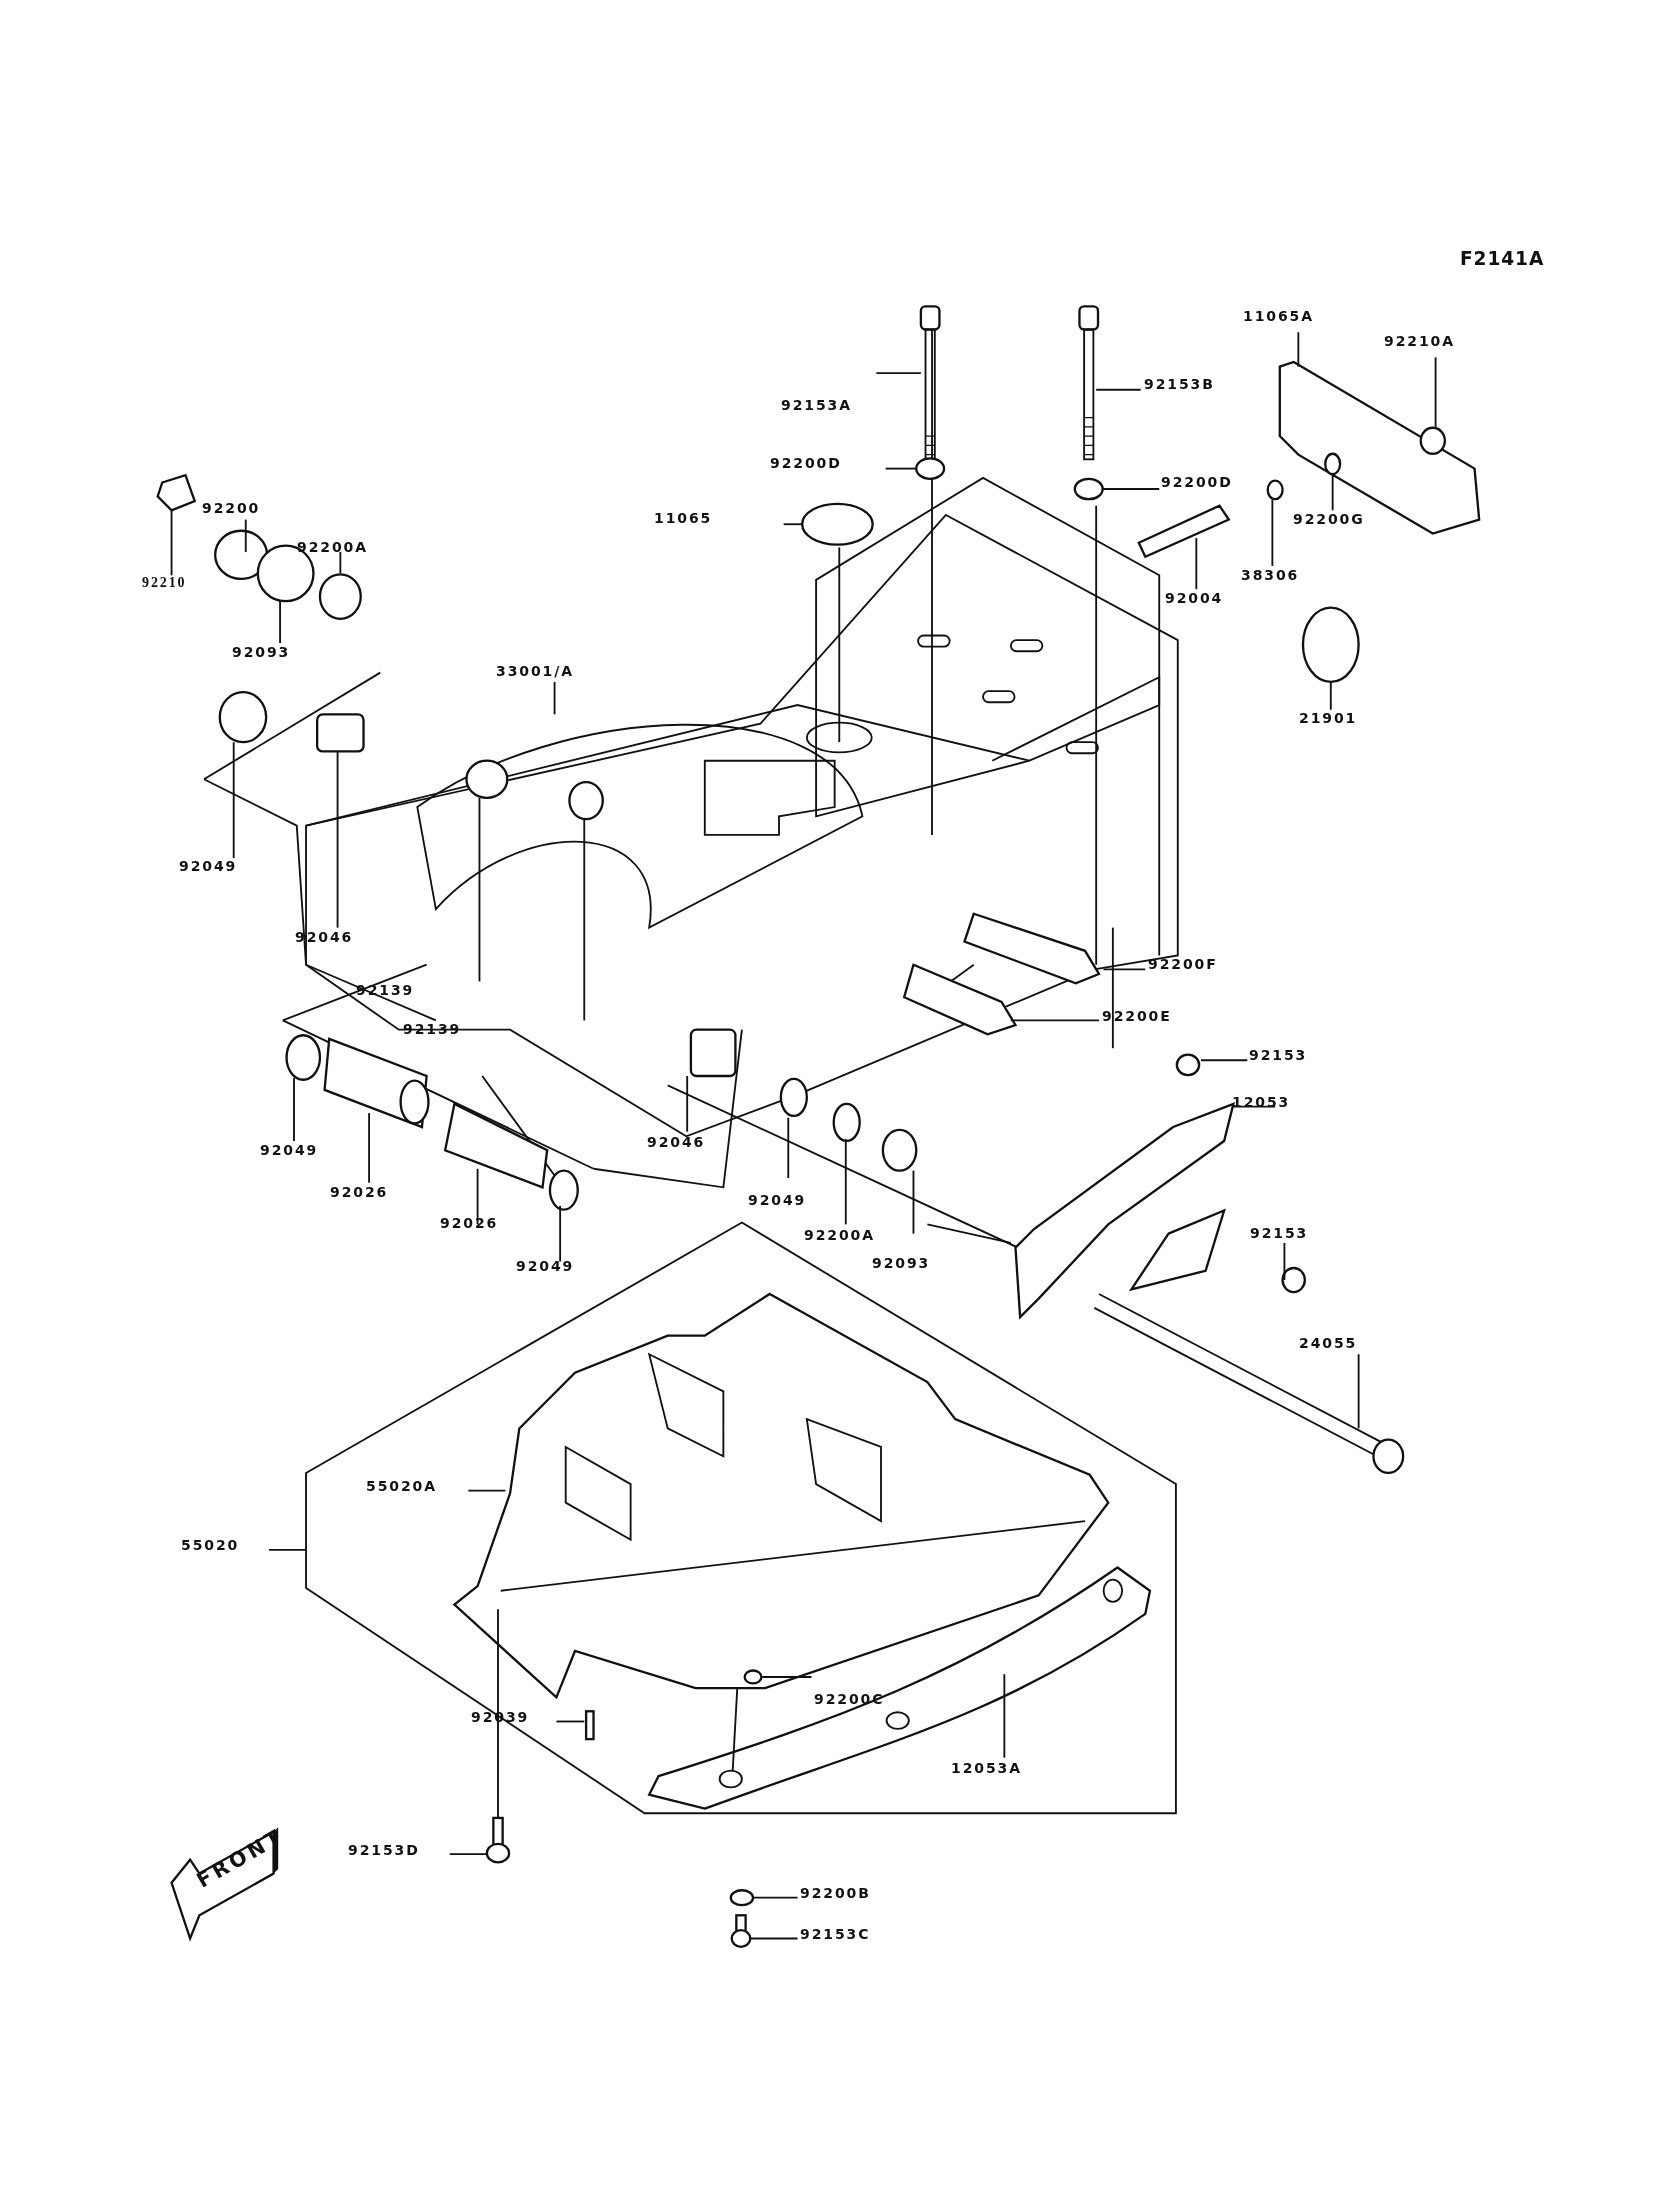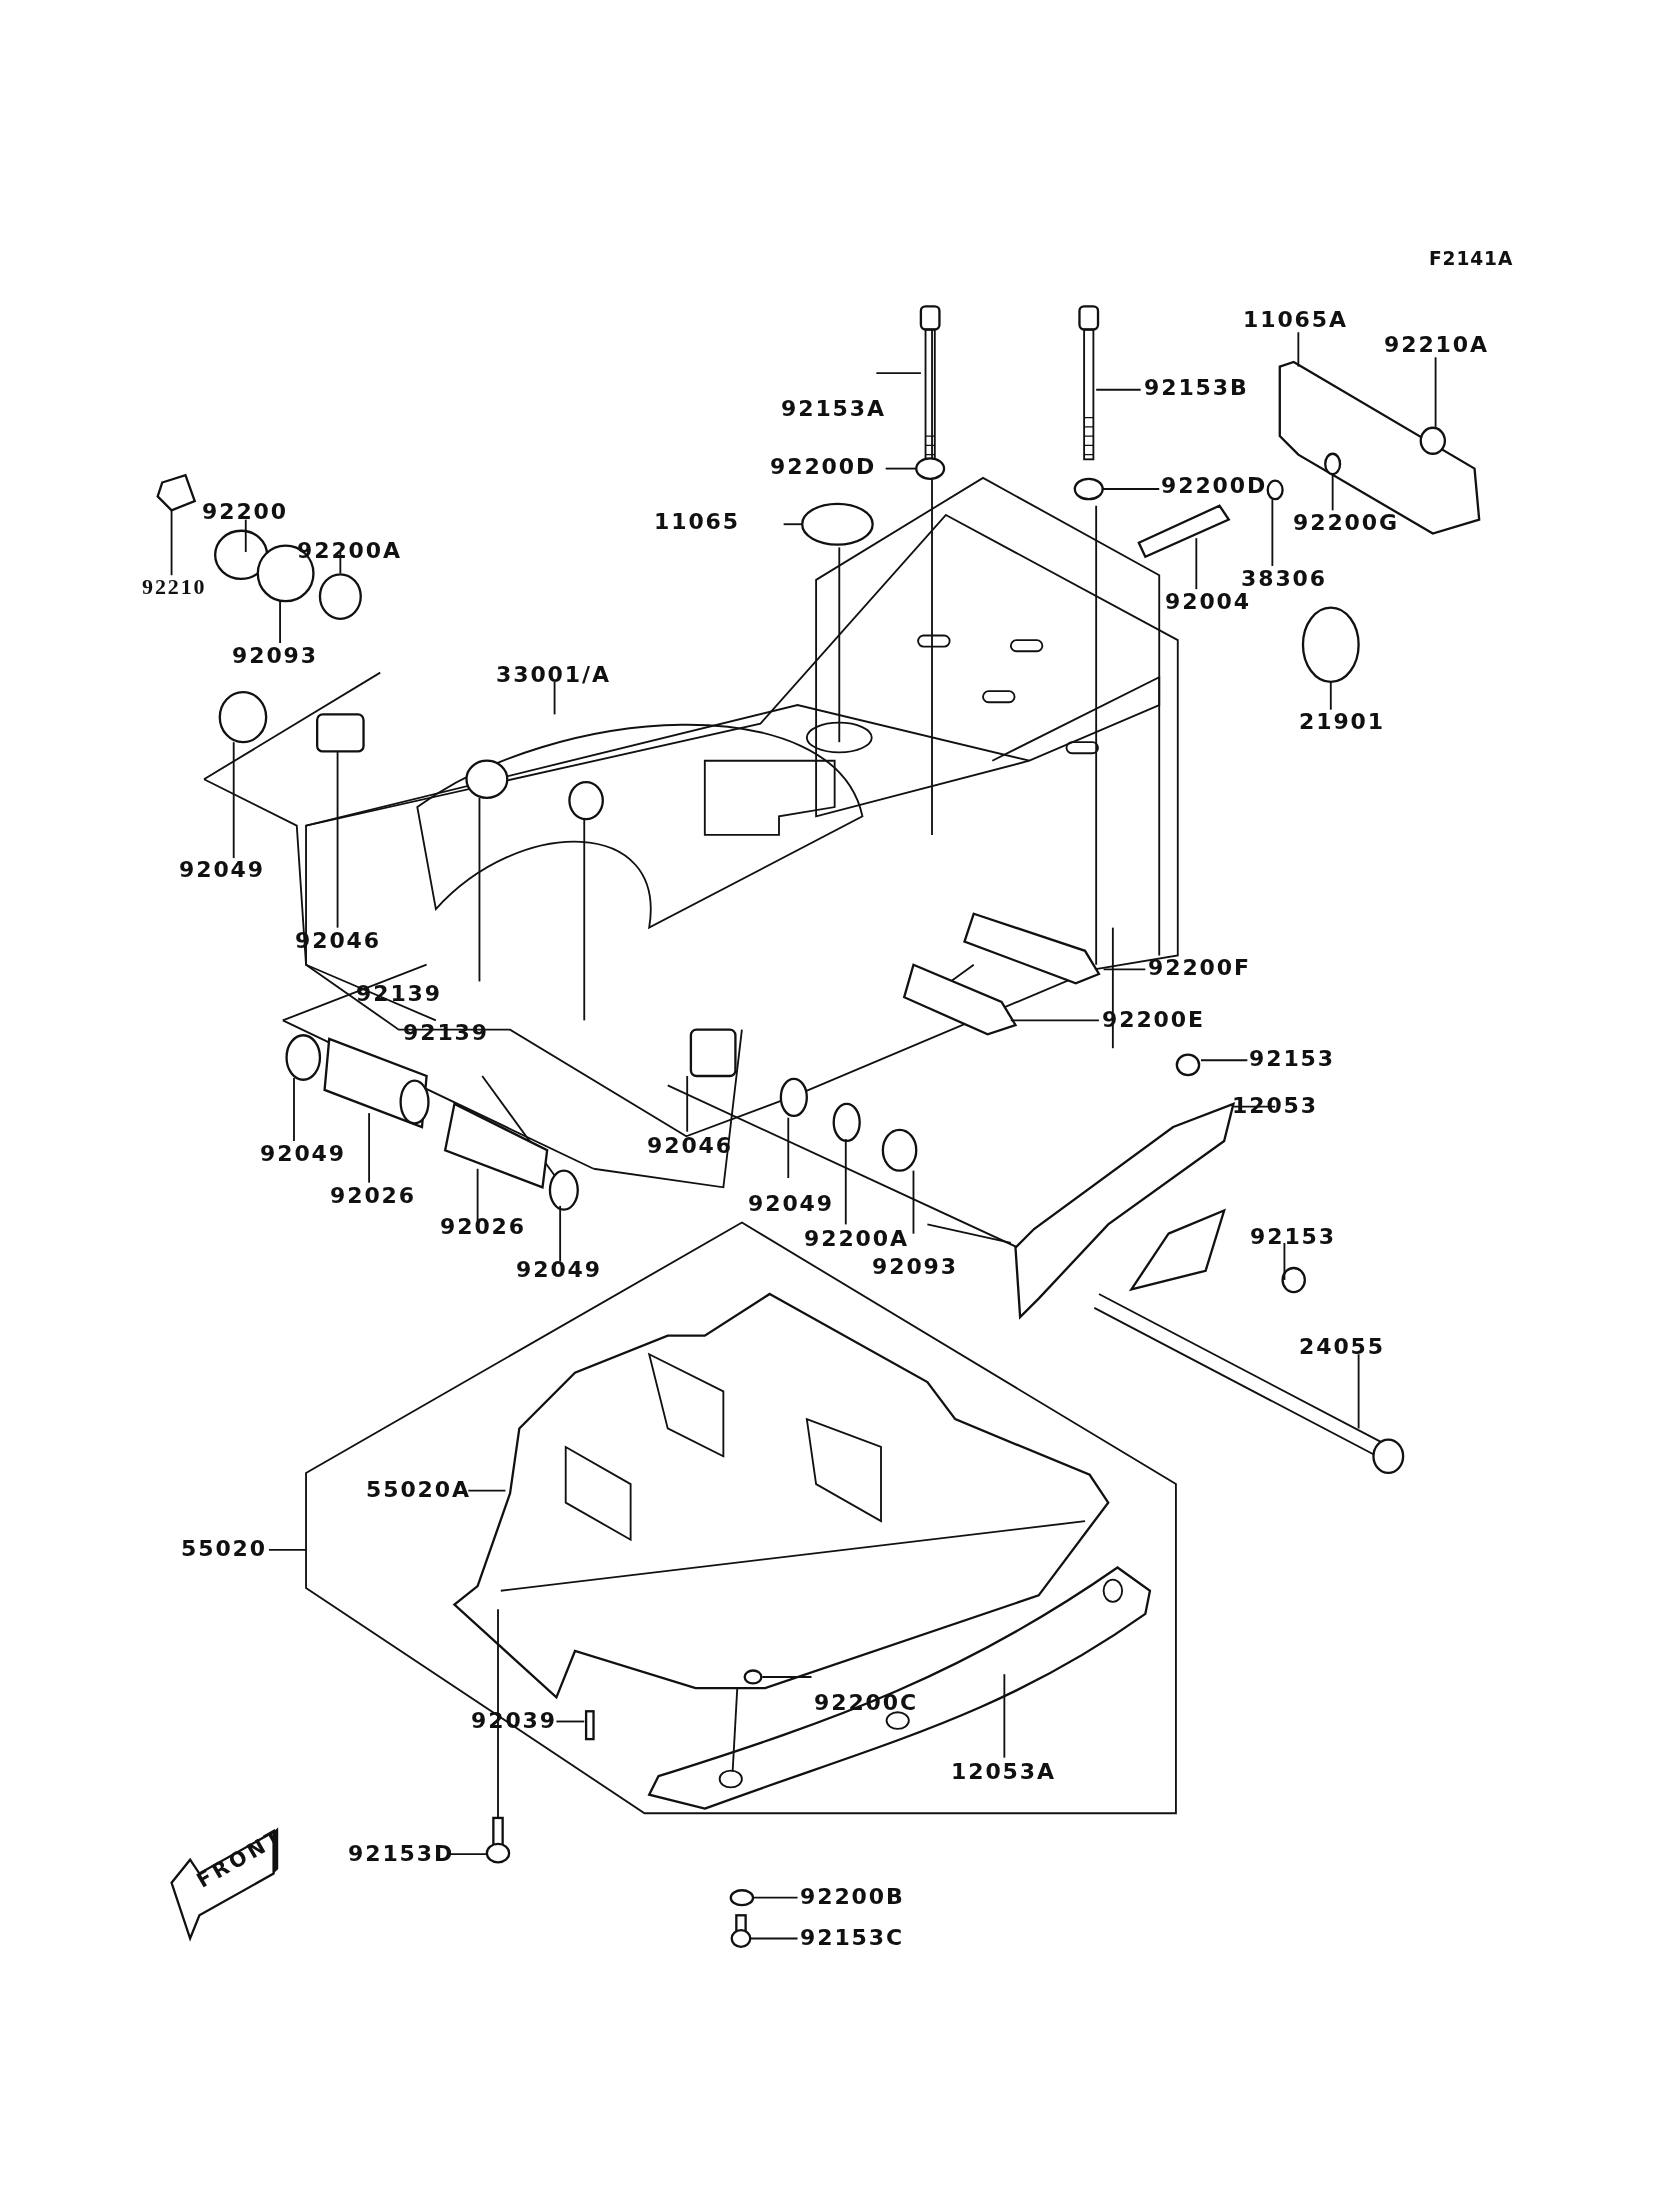--- a/index.html
+++ b/index.html
@@ -1,18 +1,18 @@
 <!DOCTYPE html>
 <html style="font-size:15px"><head>
 <meta charset="utf-8">
 <style>
   html, body { margin:0; padding:0; background:#ffffff; }
   body { width:1673px; height:2191px; position:relative; overflow:hidden; font-family:"DejaVu Sans", sans-serif; }
   #diagram { position:absolute; left:0; top:0; width:1673px; height:2191px; }
-  .lbl { position:absolute; font-family:"DejaVu Sans", sans-serif; font-weight:bold; font-size:22px; letter-spacing:1.9px; color:#111; white-space:nowrap; line-height:1; }
+  .lbl { position:absolute; font-family:"DejaVu Sans", sans-serif; font-weight:bold; font-size:14px; letter-spacing:1.9px; color:#111; white-space:nowrap; line-height:1; }
   .code { position:absolute; font-family:"DejaVu Sans", sans-serif; font-weight:bold; font-size:18.6px; letter-spacing:0.9px; color:#111; }
   svg .ln { stroke:#111; stroke-width:2; fill:none; }
   svg .pt { stroke:#111; stroke-width:2.5; fill:#fff; }
   svg .th { stroke:#111; stroke-width:1.5; fill:none; }
   #front-text { position:absolute; left:192px; top:1846px; font-family:"DejaVu Sans", sans-serif; font-weight:bold; font-size:20.4px; letter-spacing:3.7px; transform:rotate(-30deg); color:#111; }
 </style>
 </head>
 <body>
 
 <svg id="diagram" viewBox="0 0 1804 2362" xmlns="http://www.w3.org/2000/svg">
@@ -180,21 +180,21 @@
     <line class="ln" x1="812" y1="2046" x2="860" y2="2046"></line>
     <line class="ln" x1="809" y1="2090" x2="860" y2="2090"></line>
   </g>
 
   <g>
     <polygon class="pt" points="185,2030 205,2005 215,2020 295,1975 295,2020 215,2065 205,2090"></polygon>
     <polygon points="295,1975 300,1970 300,2015 295,2020" fill="#111"></polygon>
   </g>
 </svg>
 
-<div class="code" style="left:1429px;top:248px;">F2141A</div>
+<div class="code" style="left:1460px;top:248px;">F2141A</div>
 
 <div class="lbl" style="left:781px;top:360px;margin-top:38px;">92153A</div>
 <div class="lbl" style="left:1144px;top:377px;">92153B</div>
 <div class="lbl" style="left:770px;top:456px;">92200D</div>
 <div class="lbl" style="left:1161px;top:475px;">92200D</div>
 <div class="lbl" style="left:654px;top:511px;">11065</div>
 <div class="lbl" style="left:1243px;top:309px;">11065A</div>
 <div class="lbl" style="left:1384px;top:334px;">92210A</div>
 <div class="lbl" style="left:1293px;top:512px;">92200G</div>
 <div class="lbl" style="left:1241px;top:568px;">38306</div>

